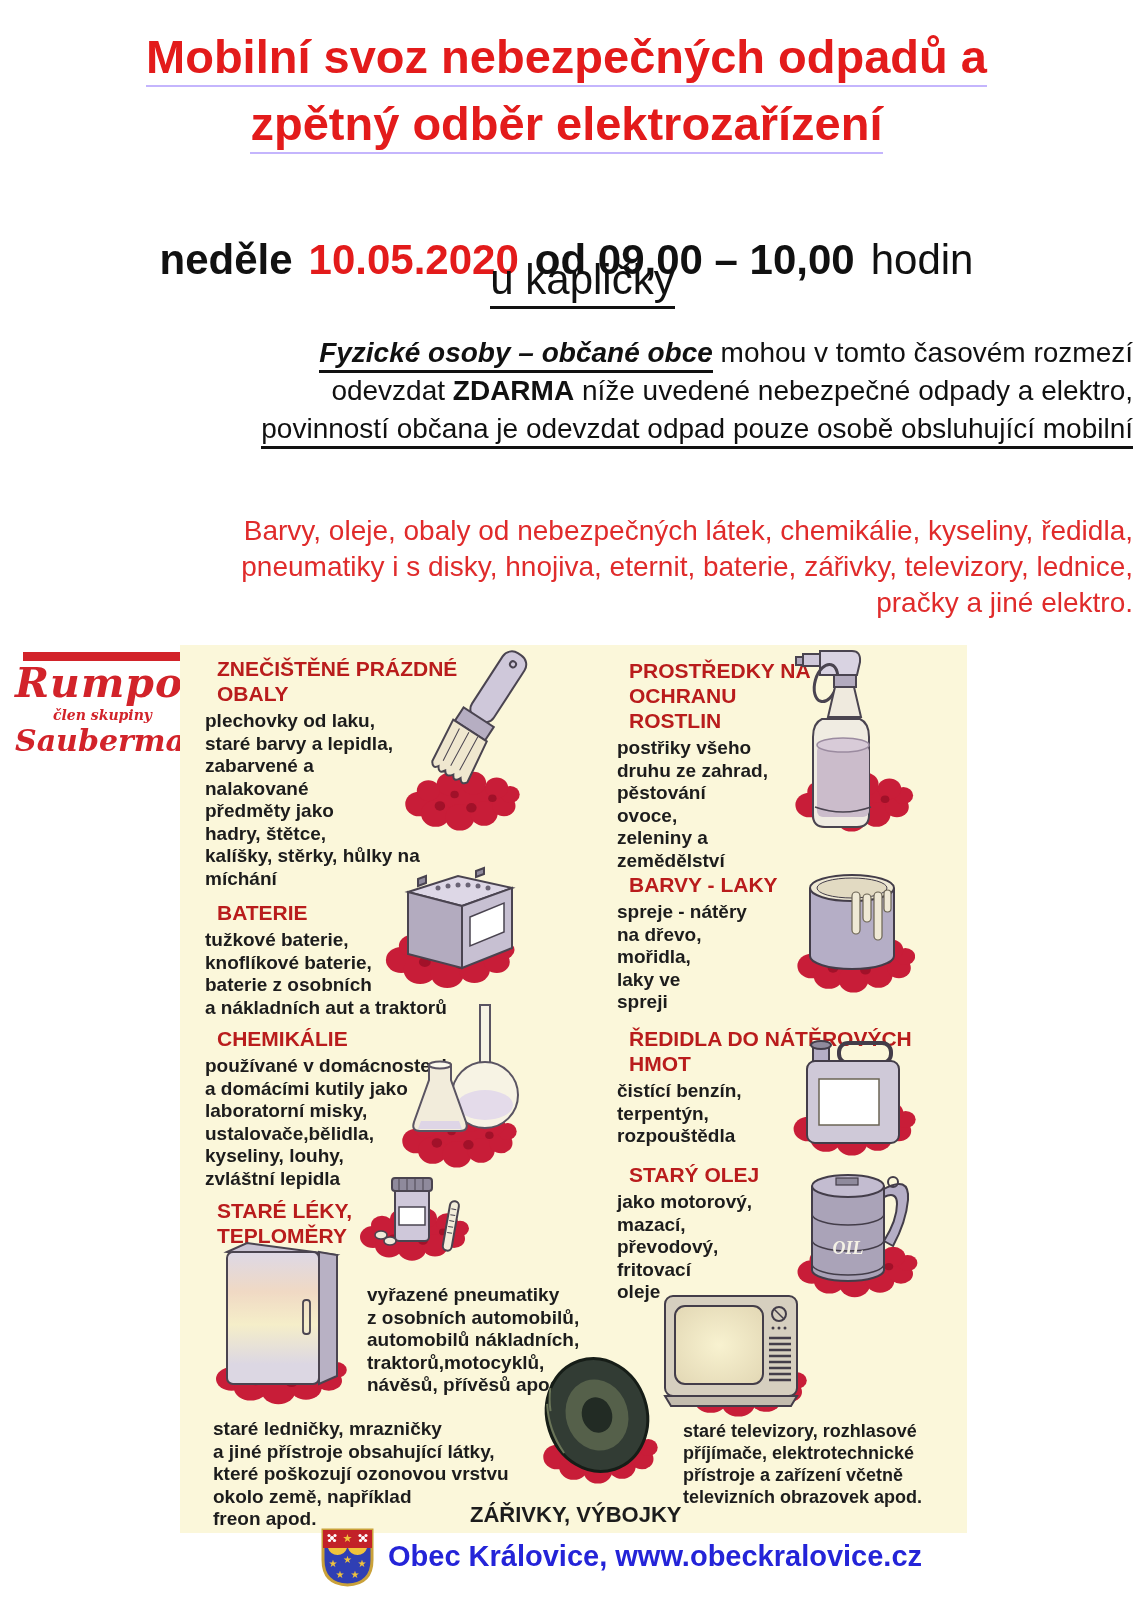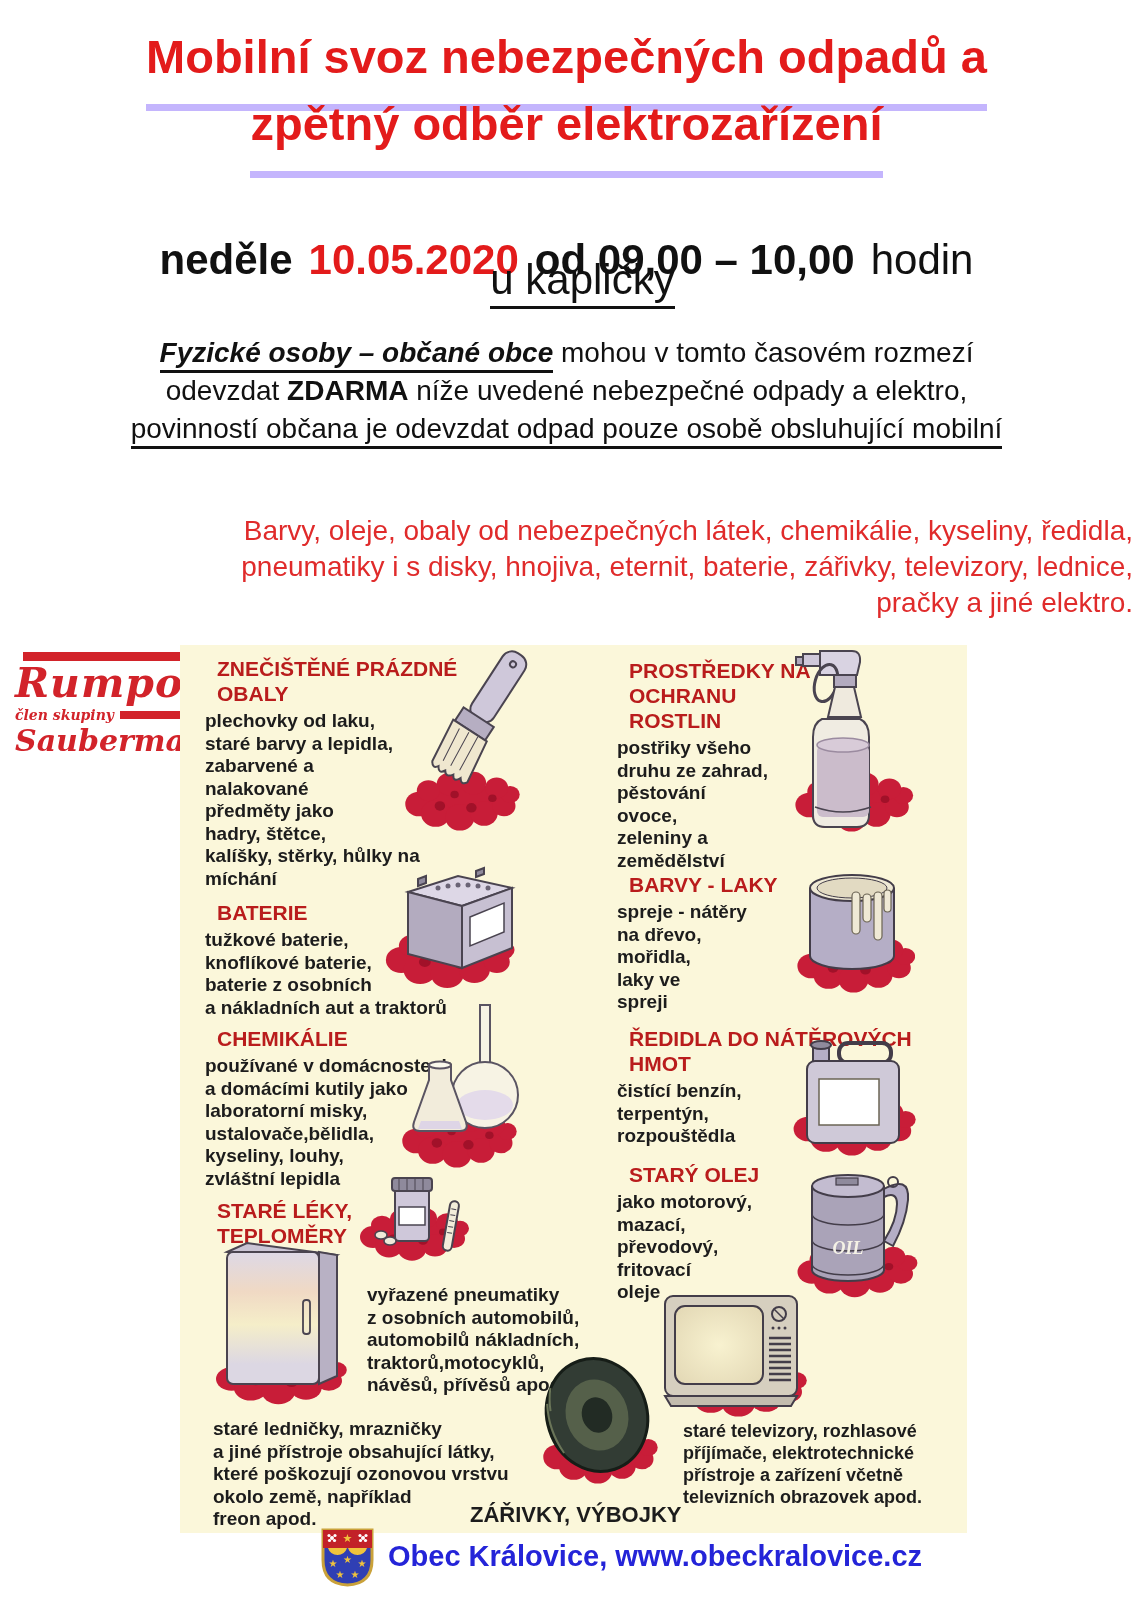--- a/index.html
+++ b/index.html
@@ -3,44 +3,44 @@
 <meta charset="utf-8">
 <style>
   html,body{margin:0;padding:0;background:#e9e9e9;}
   .poster{position:relative;width:1133px;height:1600px;background:#ffffff;margin:0 auto;
           font-family:"Liberation Sans",sans-serif;overflow:hidden;color:#111;}
   .abs{position:absolute;}
   .ctr{left:0;right:0;text-align:center;}
 
   
   .title-line{font-size:47px;font-weight:700;color:#e31b1b;line-height:1.15;}
-  .title-line .ul{display:inline-block;border-bottom:7px solid #c4b5fd;padding-bottom:20px;}
+  .title-line .ul{display:inline-block;border-bottom:2px solid #c4b5fd;padding-bottom:1px;}
 
   
   .sched{font-size:42px;font-weight:700;color:#111;margin-top:33px;}
   .sched .gap{margin-right:16px;}
   .sched .red{color:#e31b1b;}
   .sched .light{font-weight:400;}
   .place{font-size:42px;font-weight:400;padding-left:32px;}
   .place .ul{display:inline-block;border-bottom:3px solid #111;padding-bottom:2px;}
 
   
-  .notice-line{font-size:28px;font-weight:400;color:#111;}
+  .notice-line{font-size:28px;font-weight:400;color:#111;text-align:right;}
   .notice-line .em{font-weight:700;font-style:italic;border-bottom:3px solid #111;display:inline-block;padding-bottom:1px;}
   .notice-line .b{font-weight:700;}
   .notice-line .ul{display:inline-block;border-bottom:3px solid #111;padding-bottom:1px;}
 
   
   .red-line{font-size:28px;font-weight:400;color:#e02b2b;text-align:right;}
 
   
   .logo{width:175px;color:#d2232a;}
   .logo .bar{height:9px;background:#d2232a;width:158px;margin-left:8px;}
   .logo .brand{font-family:"DejaVu Serif",serif;font-style:italic;font-weight:700;font-size:41px;line-height:1.05;letter-spacing:1px;margin-top:1px;}
-  .logo .row{display:flex;align-items:center;margin-top:2px;}
+  .logo .row{display:flex;align-items:center;margin-top:2px;flex-direction:column;}
   .logo .member{font-family:"DejaVu Serif",serif;font-style:italic;font-weight:700;font-size:14px;white-space:nowrap;}
   .logo .bar2{height:8px;background:#d2232a;flex:1;margin-left:6px;}
   .logo .group{font-family:"DejaVu Serif",serif;font-style:italic;font-weight:700;font-size:30px;line-height:1.05;margin-top:2px;}
 
   
   .panel{left:180px;top:645px;width:787px;height:888px;background:#fbf7da;}
   .sec .h{font-size:21px;font-weight:700;line-height:25px;white-space:pre-line;color:#b91c1c;margin-left:12px;}
   .sec .b{font-size:19px;font-weight:700;line-height:22.5px;white-space:pre-line;color:#1c1c1c;margin-top:4px;}
   .note{font-size:19px;font-weight:700;line-height:22.5px;white-space:pre-line;color:#1c1c1c;}
   .note.small{font-size:18px;line-height:22px;}

